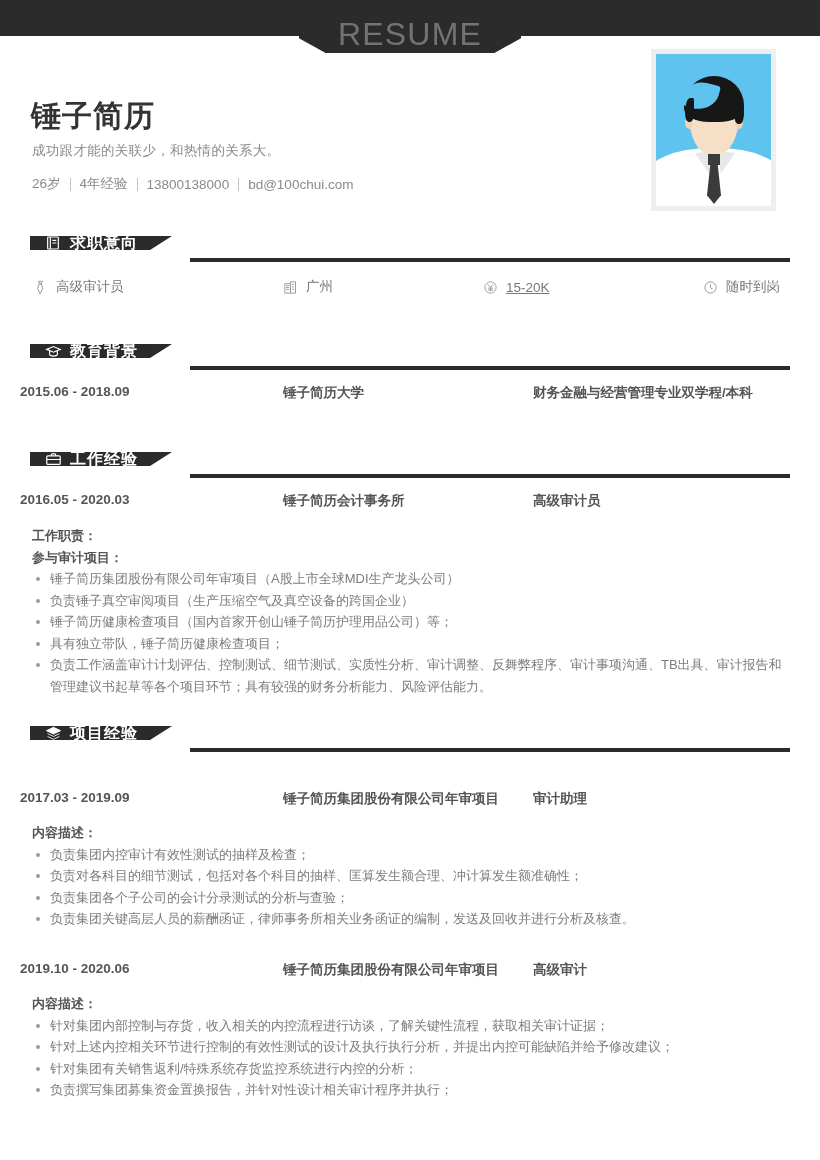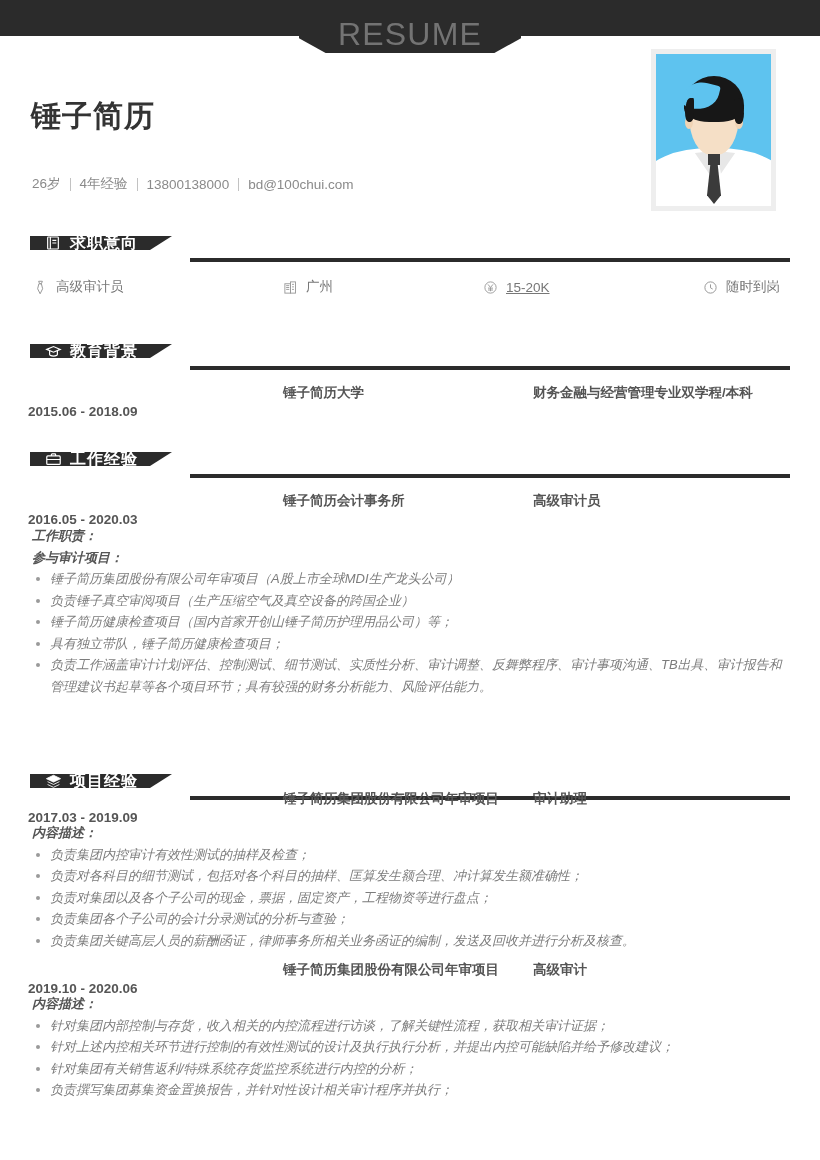--- a/index.html
+++ b/index.html
@@ -225,39 +225,38 @@
 
   
   .entry-row {
     position: absolute;
     left: 0;
     width: 820px;
     font-size: 13.5px;
     font-weight: bold;
     color: #555555;
   }
-  .entry-row .c-date  { position: absolute; left: 28px; white-space: nowrap; margin-top: 20px; }
+  .entry-row .c-date  { position: absolute; left: 20px; white-space: nowrap; }
   .entry-row .c-org   { position: absolute; left: 283px; white-space: nowrap; }
   .entry-row .c-role  { position: absolute; left: 533px; white-space: nowrap; }
   .entry-row.proj .c-org  { left: 283px; }
   .entry-row.proj .c-role { left: 533px; }
   .bullets {
     position: absolute;
     left: 32px;
     width: 752px;
     font-size: 13px;
     color: #7c7c7c;
     line-height: 21.5px;
   }
   .bullets li {
     list-style: none;
     position: relative;
     padding-left: 18px;
     margin-bottom: 0;
-    font-style: italic;
   }
   .bullets li::before {
     content: "";
     position: absolute;
     left: 4px; top: 9px;
     width: 4px; height: 4px;
     background: #9a9a9a;
     border-radius: 50%;
   }
   .blk-label {
@@ -271,20 +270,21 @@
 </head>
 <body>
 
 <div class="page">
 
   <div class="topbar"></div>
   <div class="banner-tab"></div>
   <div class="banner-title">RESUME</div>
 
   <div class="name">锤子简历</div>
+  <div class="tagline">成功跟才能的关联少，和热情的关系大。</div>
   <div class="meta">
     <span>26岁</span>
     <span class="sep"></span>
     <span>4年经验</span>
     <span class="sep"></span>
     <span>13800138000</span>
     <span class="sep"></span>
     <span>bd@100chui.com</span>
   </div>
 
@@ -408,21 +408,21 @@
   <ul class="bullets" style="top:525px;">
     <li class="blk-label">工作职责：</li>
     <li class="blk-label">参与审计项目：</li>
     <li>锤子简历集团股份有限公司年审项目（A股上市全球MDI生产龙头公司）</li>
     <li>负责锤子真空审阅项目（生产压缩空气及真空设备的跨国企业）</li>
     <li>锤子简历健康检查项目（国内首家开创山锤子简历护理用品公司）等；</li>
     <li>具有独立带队，锤子简历健康检查项目；</li>
     <li>负责工作涵盖审计计划评估、控制测试、细节测试、实质性分析、审计调整、反舞弊程序、审计事项沟通、TB出具、审计报告和管理建议书起草等各个项目环节；具有较强的财务分析能力、风险评估能力。</li>
   </ul>
 
-  <div class="section-head" style="top:774px;">
+  <div class="section-head" style="top:726px;">
     <div class="section-tab">
       <span class="sec-icon">
         <svg width="17" height="17" viewBox="0 0 24 24" fill="#fff" stroke="#fff" stroke-width="1.2" stroke-linejoin="round">
           <path d="M12 3.2L22 8l-10 4.8L2 8l10-4.8z"></path>
           <path d="M3.6 12.2L12 16.2l8.4-4" fill="none"></path>
           <path d="M3.6 16.2L12 20.2l8.4-4" fill="none"></path>
         </svg>
       </span>
       <span>项目经验</span>
     </div>
@@ -432,21 +432,20 @@
   <div class="entry-row proj" style="top:790px;">
     <span class="c-date">2017.03 - 2019.09</span>
     <span class="c-org">锤子简历集团股份有限公司年审项目</span>
     <span class="c-role">审计助理</span>
   </div>
 
   <ul class="bullets" style="top:822px;">
     <li class="blk-label">内容描述：</li>
     <li>负责集团内控审计有效性测试的抽样及检查；</li>
     <li>负责对各科目的细节测试，包括对各个科目的抽样、匡算发生额合理、冲计算发生额准确性；</li>
-    <li>负责对集团以及各个子公司的现金，票据，固定资产，工程物资等进行盘点；</li>
     <li>负责集团各个子公司的会计分录测试的分析与查验；</li>
     <li>负责集团关键高层人员的薪酬函证，律师事务所相关业务函证的编制，发送及回收并进行分析及核查。</li>
   </ul>
 
   <div class="entry-row proj" style="top:961px;">
     <span class="c-date">2019.10 - 2020.06</span>
     <span class="c-org">锤子简历集团股份有限公司年审项目</span>
     <span class="c-role">高级审计</span>
   </div>
 

